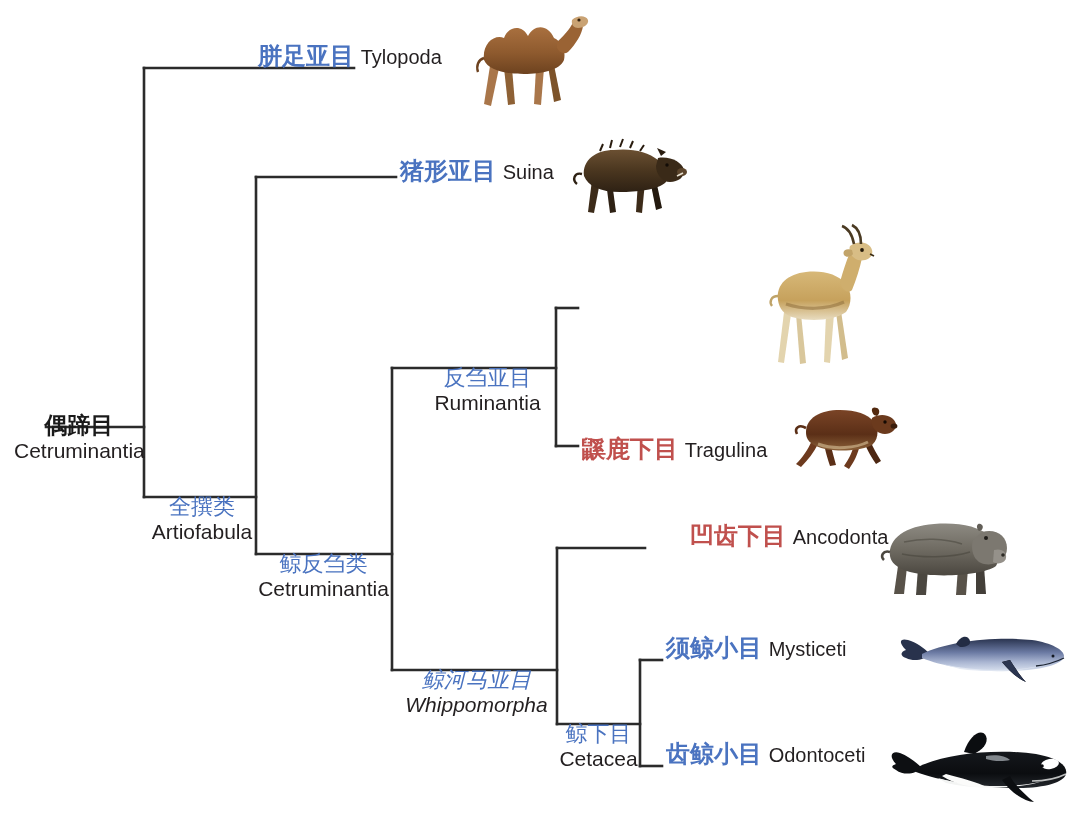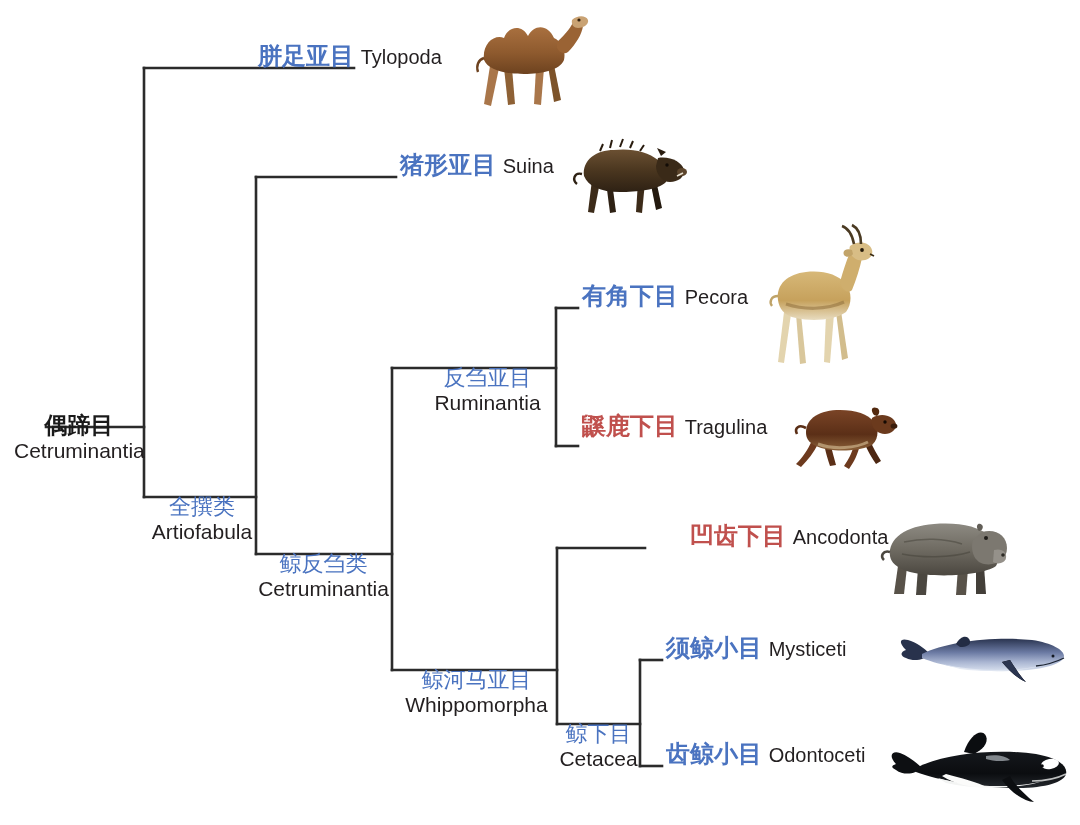--- a/index.html
+++ b/index.html
@@ -83,46 +83,42 @@
   <div class="label node" style="left:255px;top:525px;width:137px;">
     <span class="cjk">鲸反刍类</span>
     <span class="lat">Cetruminantia</span>
   </div>
 
   <div class="label node" style="left:419px;top:339px;width:137px;">
     <span class="cjk">反刍亚目</span>
     <span class="lat">Ruminantia</span>
   </div>
 
-  <div class="label node" style="left:396px;top:641px;width:161px;">
+  <div class="label node" style="left:396px;top:641px;width:161px;font-style:italic;">
     <span class="cjk">鲸河马亚目</span>
     <span class="lat">Whippomorpha</span>
   </div>
 
   <div class="label node" style="left:557px;top:695px;width:83px;">
     <span class="cjk">鲸下目</span>
     <span class="lat">Cetacea</span>
   </div>
 
   <div class="label leaf" style="left:258px;top:44px;">
     <span class="cjk blue">胼足亚目 </span>
     <span class="lat">Tylopoda</span>
   </div>
 
-  <div class="label leaf" style="left:400px;top:153px;">
+  <div class="label leaf" style="left:400px;top:159px;">
     <span class="cjk blue">猪形亚目 </span>
     <span class="lat">Suina</span>
   </div>
 
-  <div class="label leaf" style="left:582px;top:284px;">
-    <span class="cjk blue">有角下目 </span>
-    <span class="lat">Pecora</span>
-  </div>
-
-  <div class="label leaf" style="left:582px;top:414px;">
+
+  <div class="label leaf" style="left:582px;top:437px;">
     <span class="cjk red">鼷鹿下目 </span>
     <span class="lat">Tragulina</span>
   </div>
 
   <div class="label leaf" style="left:649px;top:524px;margin-left:41px;">
     <span class="cjk red">凹齿下目 </span>
     <span class="lat">Ancodonta</span>
   </div>
 
   <div class="label leaf" style="left:666px;top:636px;">

